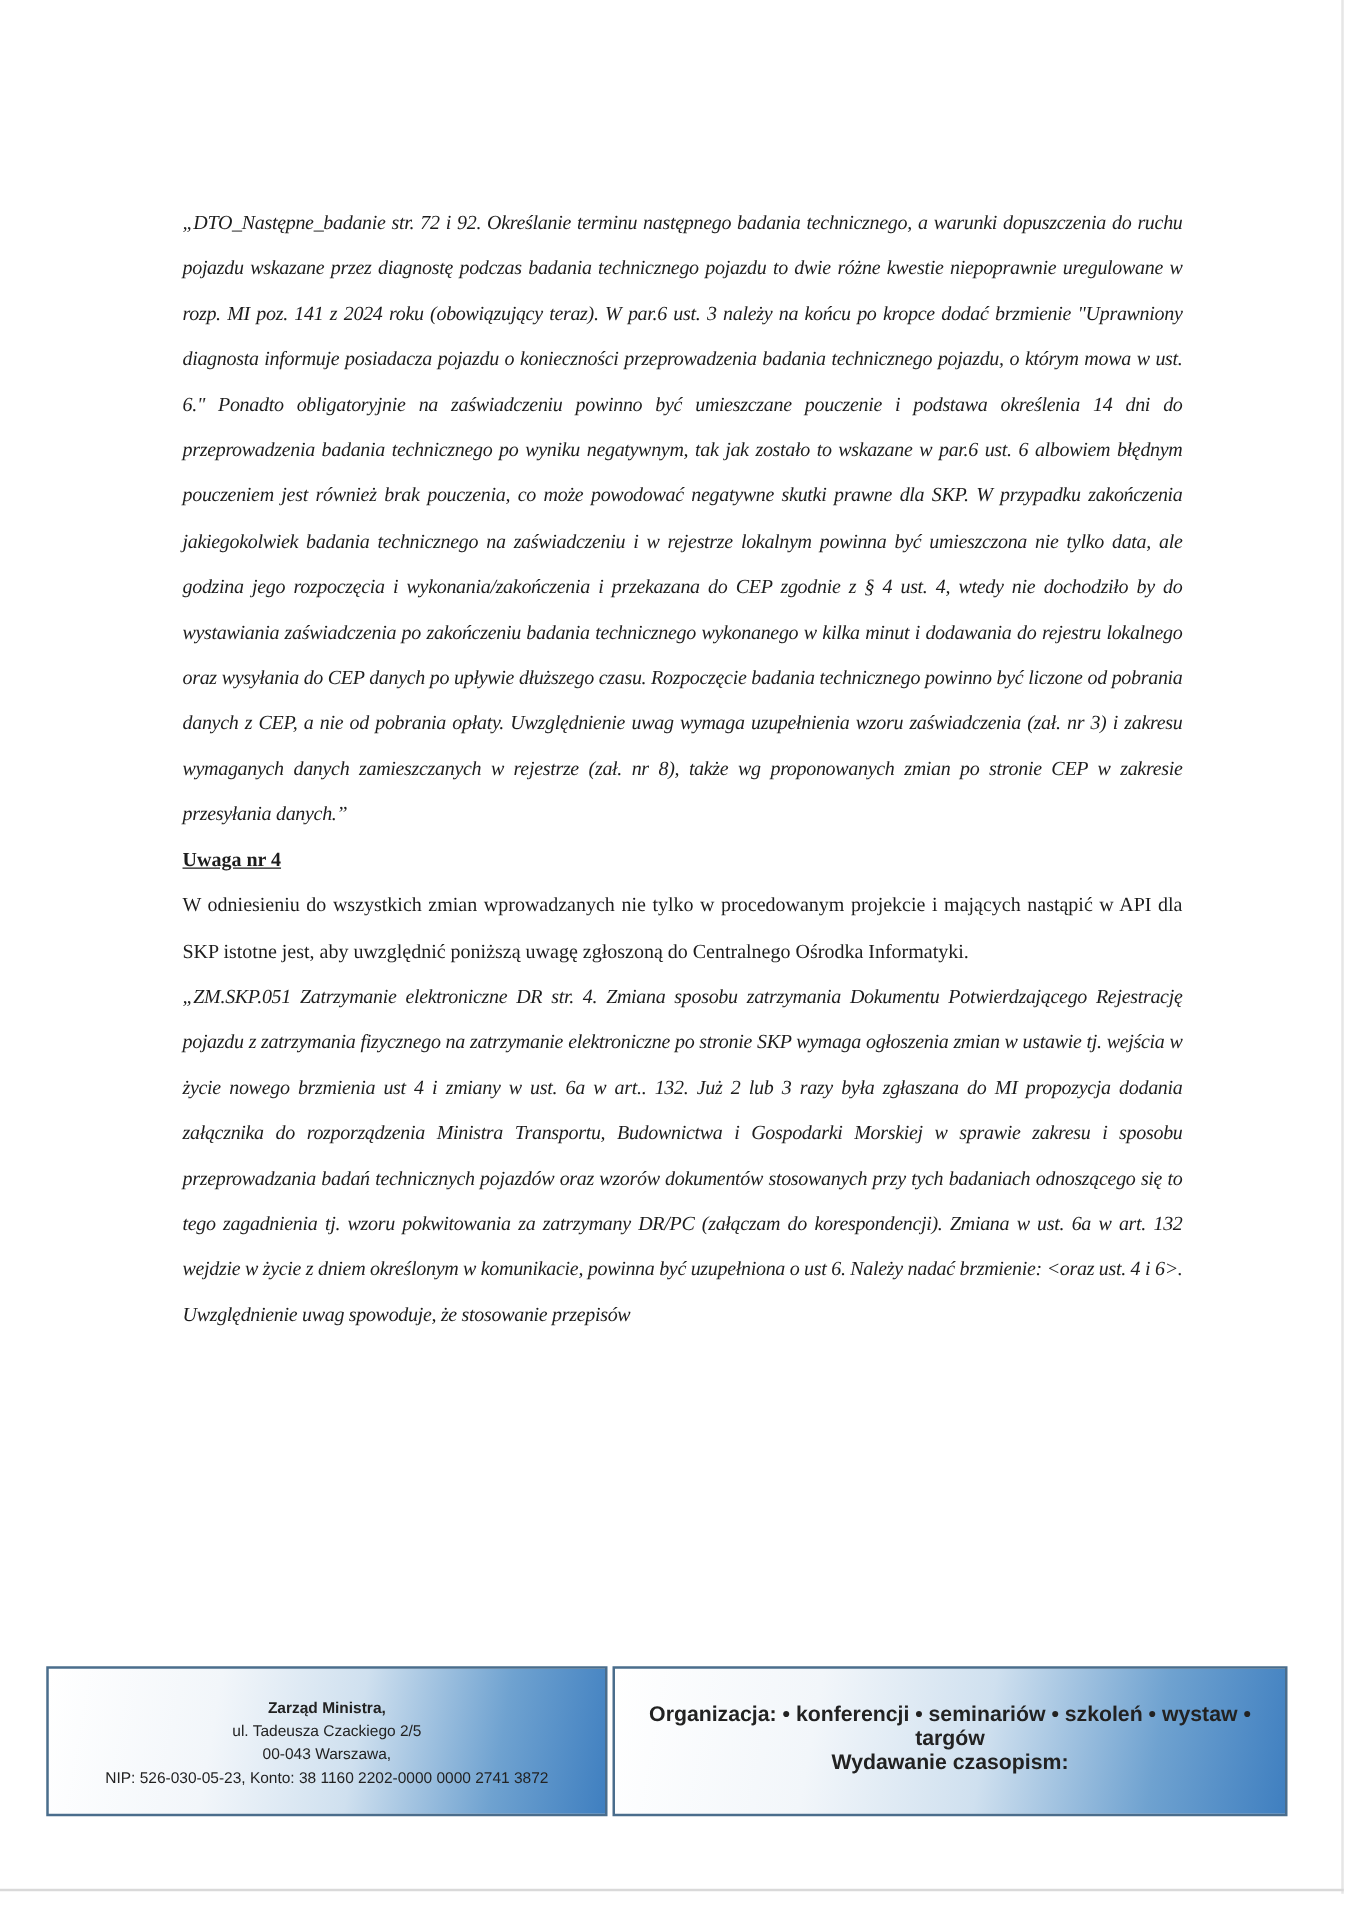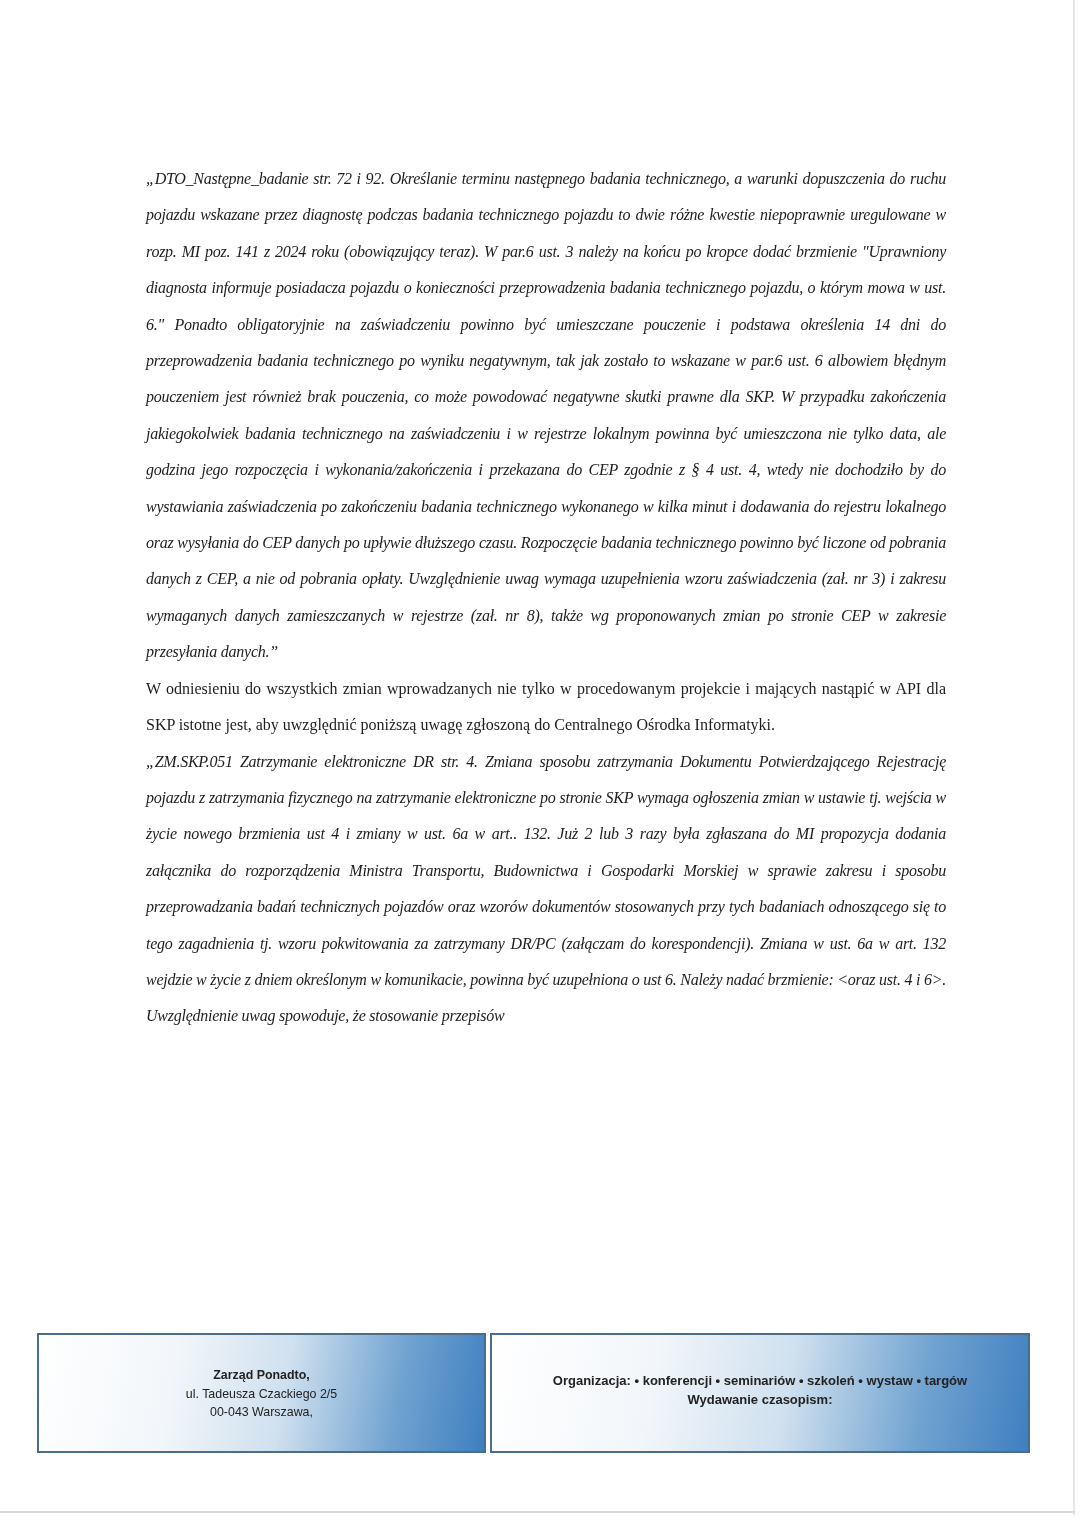--- a/index.html
+++ b/index.html
@@ -14,41 +14,43 @@
   .para.italic { font-style: italic; font-stretch: condensed; letter-spacing: -0.25px; }
   .heading { margin: 0; font-weight: bold; text-decoration: underline; }
   .footer-box {
     position: absolute; top: 1333px; height: 120px; box-sizing: border-box;
     border: 2px solid #4a6d8c;
     background: linear-gradient(100deg, #ffffff 0%, #f2f6fa 30%, #cfe0ef 55%, #6fa2d0 80%, #3f7fc0 100%);
     font-family: "Liberation Sans", sans-serif; color: #222; text-align: center;
     display: flex; flex-direction: column; justify-content: center;
   }
   .footer-left { left: 37px; width: 449px; font-size: 12.4px; line-height: 18.5px; padding-top: 2px; }
-  .footer-right { left: 490px; width: 540px; font-size: 13px; line-height: 19px; padding-bottom: 6px; }
+  .footer-right { left: 490px; width: 540px; font-size: 17px; line-height: 19px; padding-bottom: 6px; }
   .footer-left .org-name { font-weight: bold; }
   .footer-right .bold { font-weight: bold; }
 </style>
 </head>
 <body>
 
 <div class="page-edge-right"></div>
 <div class="page-edge-bottom"></div>
 
 <main class="content">
   <p class="para italic">„DTO_Następne_badanie str. 72 i 92. Określanie terminu następnego badania technicznego, a warunki dopuszczenia do ruchu pojazdu wskazane przez diagnostę podczas badania technicznego pojazdu to dwie różne kwestie niepoprawnie uregulowane w rozp. MI poz. 141 z 2024 roku (obowiązujący teraz). W par.6 ust. 3 należy na końcu po kropce dodać brzmienie "Uprawniony diagnosta informuje posiadacza pojazdu o konieczności przeprowadzenia badania technicznego pojazdu, o którym mowa w ust. 6." Ponadto obligatoryjnie na zaświadczeniu powinno być umieszczane pouczenie i podstawa określenia 14 dni do przeprowadzenia badania technicznego po wyniku negatywnym, tak jak zostało to wskazane w par.6 ust. 6 albowiem błędnym pouczeniem jest również brak pouczenia, co może powodować negatywne skutki prawne dla SKP.  W przypadku zakończenia jakiegokolwiek badania technicznego na zaświadczeniu i w rejestrze lokalnym powinna być umieszczona nie tylko data, ale godzina jego rozpoczęcia i wykonania/zakończenia i przekazana do CEP zgodnie z § 4 ust. 4, wtedy nie dochodziło by do wystawiania zaświadczenia po zakończeniu badania technicznego wykonanego w kilka minut i dodawania do rejestru lokalnego oraz wysyłania do CEP danych po upływie dłuższego czasu. Rozpoczęcie badania technicznego powinno być liczone od pobrania danych z CEP, a nie od pobrania opłaty. Uwzględnienie uwag wymaga uzupełnienia wzoru zaświadczenia (zał. nr 3) i zakresu wymaganych danych zamieszczanych w rejestrze (zał. nr 8), także wg proponowanych zmian po stronie CEP w zakresie przesyłania danych.”</p>
+  <p class="heading">Uwaga nr 4</p>
   <p class="para">W odniesieniu do wszystkich zmian wprowadzanych nie tylko w procedowanym projekcie i mających nastąpić w API dla SKP istotne jest, aby uwzględnić poniższą uwagę zgłoszoną do Centralnego Ośrodka Informatyki.</p>
   <p class="para italic">„ZM.SKP.051 Zatrzymanie elektroniczne DR str. 4. Zmiana sposobu zatrzymania Dokumentu Potwierdzającego Rejestrację pojazdu z zatrzymania fizycznego na zatrzymanie elektroniczne po stronie SKP wymaga ogłoszenia zmian w ustawie tj. wejścia w życie nowego brzmienia ust 4 i zmiany w ust. 6a w art.. 132. Już 2 lub 3 razy była zgłaszana do MI propozycja dodania załącznika do rozporządzenia Ministra Transportu, Budownictwa i Gospodarki Morskiej w sprawie zakresu i sposobu przeprowadzania badań technicznych pojazdów oraz wzorów dokumentów stosowanych przy tych badaniach odnoszącego się to tego zagadnienia tj. wzoru pokwitowania za zatrzymany DR/PC (załączam do korespondencji). Zmiana w ust. 6a w art. 132 wejdzie w życie z dniem określonym w komunikacie, powinna być uzupełniona o ust 6. Należy nadać brzmienie: &lt;oraz ust. 4 i 6&gt;.  Uwzględnienie uwag spowoduje, że stosowanie przepisów</p>
 </main>
 
 <footer>
   <div class="footer-box footer-left">
-    <div class="org-name">Zarząd Ponadto,</div>
+    <div class="org-name">Zarząd Ministra,</div>
     <div>ul. Tadeusza Czackiego 2/5</div>
     <div>00-043 Warszawa,</div>
+    <div>NIP: 526-030-05-23, Konto: 38 1160 2202-0000 0000 2741 3872</div>
   </div>
   <div class="footer-box footer-right">
     <div>
       <span class="bold">Organizacja:</span>
       <span class="bold">• konferencji • seminariów • szkoleń • wystaw • targów</span>
     </div>
     <div class="bold">Wydawanie czasopism:</div>
   </div>
 </footer>
 

